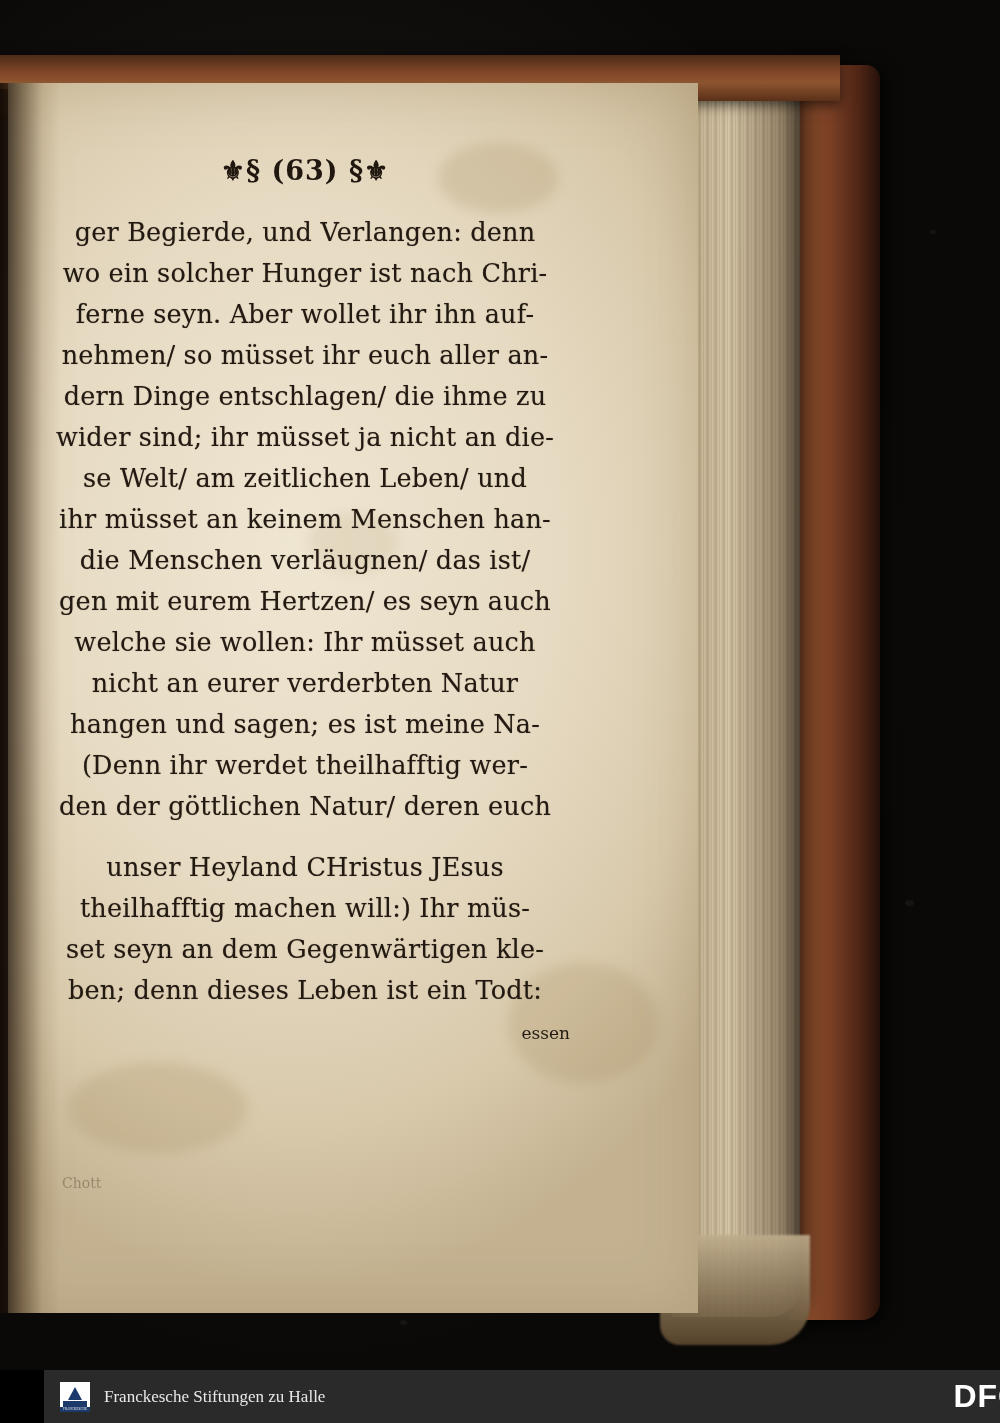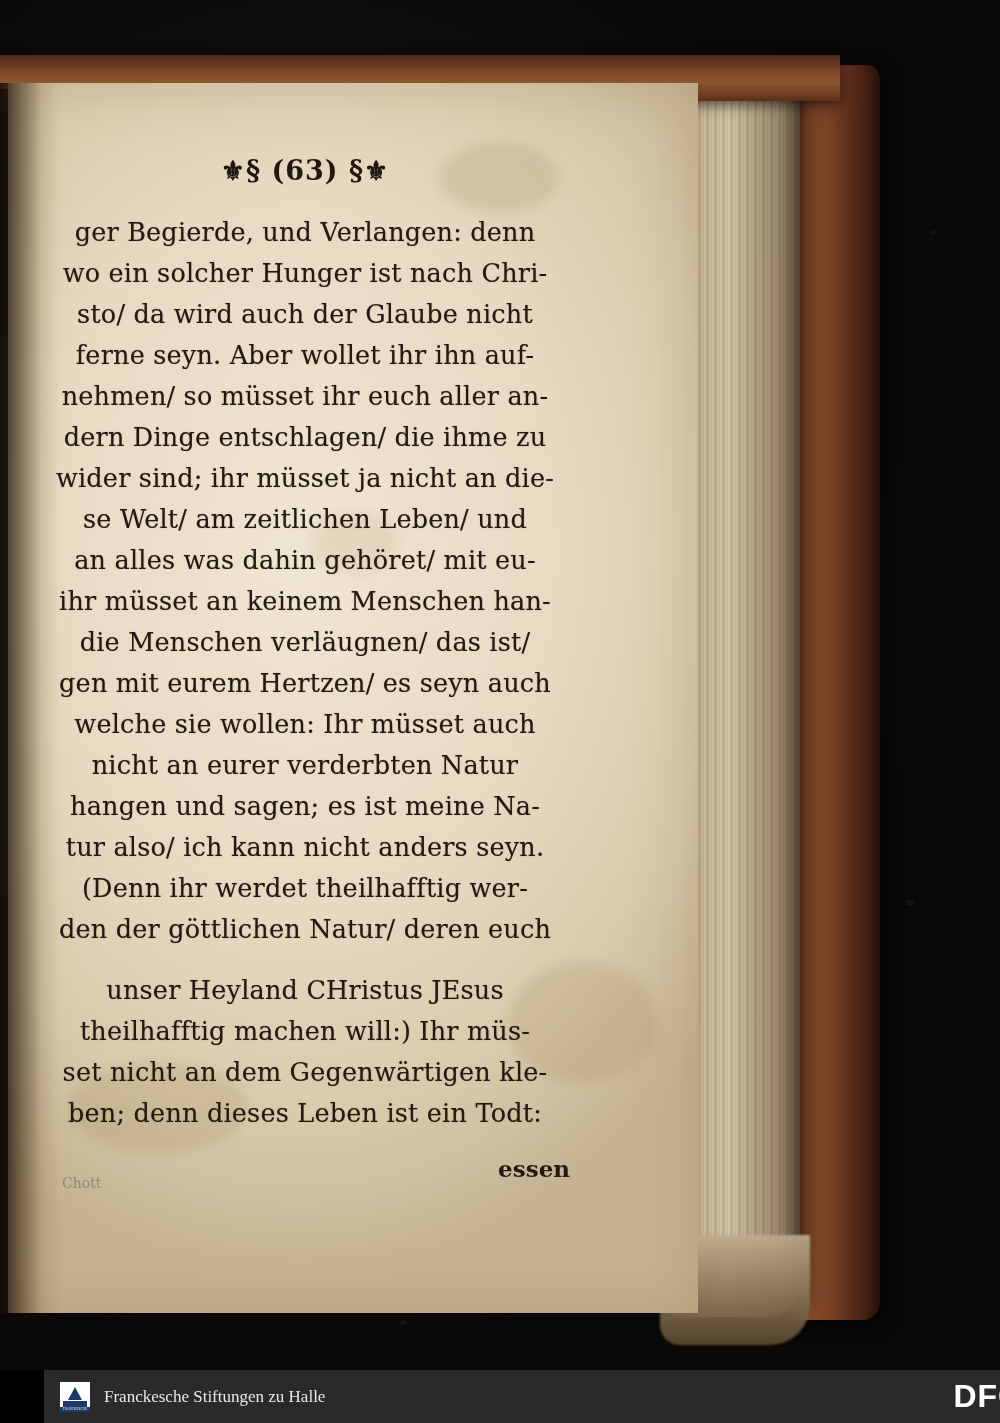--- a/index.html
+++ b/index.html
@@ -143,25 +143,24 @@
     line-height: 41px;
     color: #221a12;
     white-space: nowrap;
     letter-spacing: .2px;
     text-shadow: 0 0 1px rgba(60,40,20,.45);
     text-align: center;
   }
   .body-line.center { text-align: center; justify-content: center; margin-top: 20px; }
   .catchword {
     font-family: "DejaVu Serif", serif;
-    font-size: 23px;
+    font-size: 17px;
     color: #221a12;
     text-align: right;
-    margin-top: 21px;
-    font-weight: bold;
+    margin-top: 12px;
   }
   
   #signature {
     position: absolute;
     left: 62px; top: 1120px;
     font-family: "DejaVu Serif", serif;
     font-size: 14px;
     color: rgba(60,45,28,.35);
     filter: blur(.6px);
   }
@@ -254,39 +253,36 @@
       <div class="stain" style="left:300px; top:430px; width:90px;  height:60px; background:rgba(160,130,80,.12);"></div>
     </div>
 
     <div id="gutter"></div>
 
     <div id="text-col">
       <div id="header-line">⚜§ (63) §⚜</div>
 
       <div class="body-line">ger Begierde, und Verlangen: denn</div>
       <div class="body-line">wo ein solcher Hunger ist nach Chri-</div>
-      <div class="body-line">sto/ da wird auch der Glaube nicht</div>
       <div class="body-line">ferne seyn.   Aber wollet ihr ihn auf-</div>
       <div class="body-line">nehmen/ so müsset ihr euch aller an-</div>
       <div class="body-line">dern Dinge entschlagen/ die ihme zu</div>
       <div class="body-line">wider sind; ihr müsset ja nicht an die-</div>
       <div class="body-line">se Welt/ am zeitlichen Leben/ und</div>
-      <div class="body-line">an alles was dahin gehöret/ mit eu-</div>
       <div class="body-line">ihr müsset an keinem Menschen han-</div>
       <div class="body-line">die Menschen verläugnen/ das ist/</div>
       <div class="body-line">gen mit eurem Hertzen/ es seyn auch</div>
       <div class="body-line">welche sie wollen: Ihr müsset auch</div>
       <div class="body-line">nicht an eurer verderbten Natur</div>
       <div class="body-line">hangen und sagen; es ist meine Na-</div>
-      <div class="body-line">tur also/ ich kann nicht anders seyn.</div>
       <div class="body-line">(Denn ihr werdet theilhafftig wer-</div>
       <div class="body-line">den der göttlichen Natur/ deren euch</div>
       <div class="body-line center">unser Heyland CHristus JEsus</div>
       <div class="body-line">theilhafftig machen will:) Ihr müs-</div>
-      <div class="body-line">set nicht an dem Gegenwärtigen kle-</div>
+      <div class="body-line">set seyn an dem Gegenwärtigen kle-</div>
       <div class="body-line">ben; denn dieses Leben ist ein Todt:</div>
       <div class="catchword">essen</div>
     </div>
 
     <div id="signature">Chott</div>
   </div>
 </div>
 
 <div id="footer">
   <div id="fs-logo">

